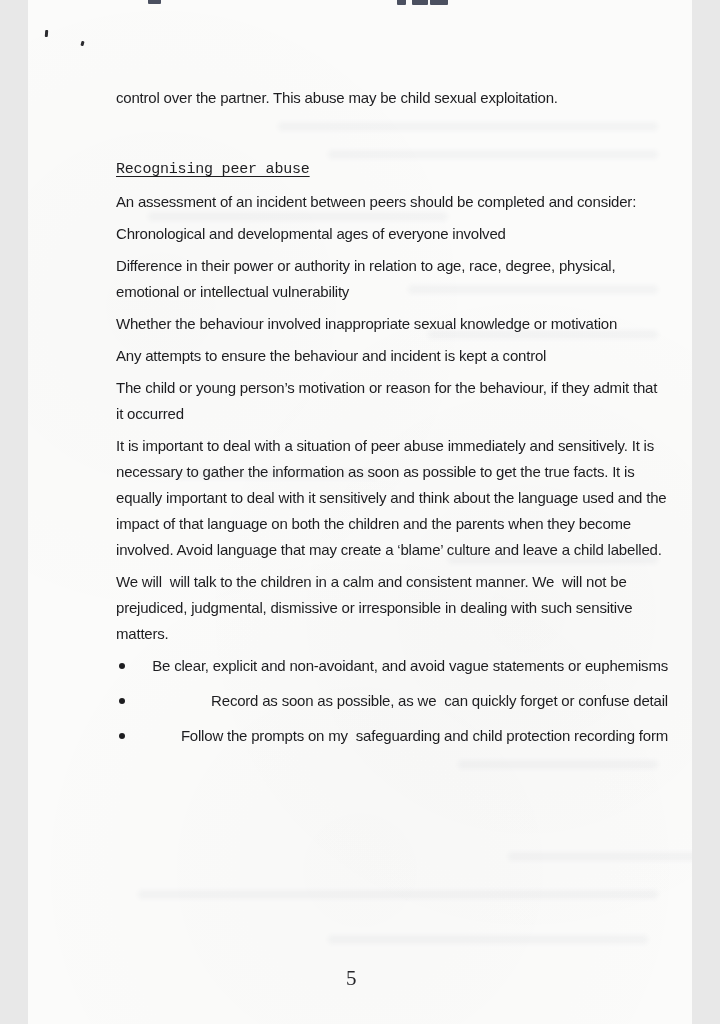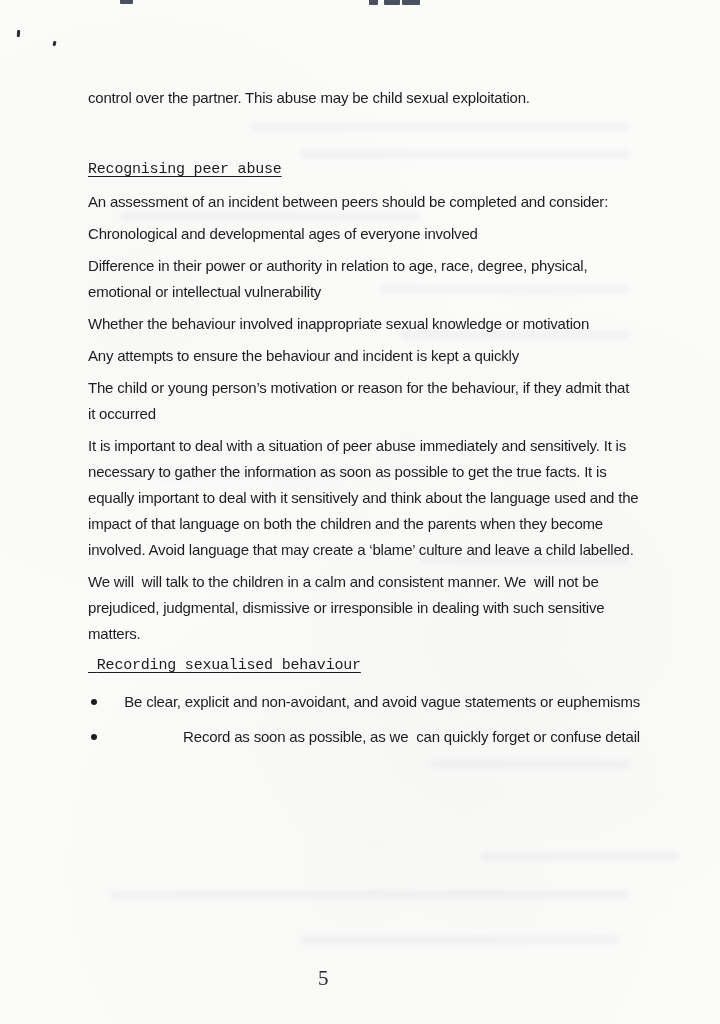--- a/index.html
+++ b/index.html
@@ -1,20 +1,20 @@
 <!DOCTYPE html>
 <html><head>
 <meta charset="utf-8">
 <style>
   html, body { margin: 0; padding: 0; }
   body { background: #e8e8e8; }
 
   .page {
     position: relative;
-    width: 720px;
+    width: 664px;
     height: 1024px;
     margin: 0 auto;
     background:
       radial-gradient(circle at 20% 30%, rgba(0,0,0,0.012), transparent 40%),
       radial-gradient(circle at 75% 60%, rgba(0,0,0,0.015), transparent 45%),
       radial-gradient(circle at 50% 85%, rgba(0,0,0,0.01), transparent 40%),
       #fbfbfa;
     overflow: hidden;
     font-family: "Liberation Sans", sans-serif;
     color: #1d1d20;
@@ -141,35 +141,38 @@
 
     <p class="para txt">control over the partner. This abuse may be child sexual exploitation.</p>
 
     <h2 class="doc-heading heading-recognising txt">Recognising peer abuse</h2>
 
     <p class="para txt">An assessment of an incident between peers should be completed and consider:</p>
 
     <p class="para txt">Chronological and developmental ages of everyone involved</p>
     <p class="para txt">Difference in their power or authority in relation to age, race, degree, physical, emotional or intellectual vulnerability</p>
     <p class="para txt">Whether the behaviour involved inappropriate sexual knowledge or motivation</p>
-    <p class="para txt">Any attempts to ensure the behaviour and incident is kept a quickly</p>
+    <p class="para txt">Any attempts to ensure the behaviour and incident is kept a control</p>
     <p class="para txt">The child or young person’s motivation or reason for the behaviour, if they admit that it occurred</p>
 
     <p class="para txt">It is important to deal with a situation of peer abuse immediately and sensitively. It is necessary to gather the information as soon as possible to get the true facts. It is equally important to deal with it sensitively and think about the language used and the impact of that language on both the children and the parents when they become involved. Avoid language that may create a ‘blame’ culture and leave a child labelled.</p>
 
     <p class="para txt">We will  will talk to the children in a calm and consistent manner. We  will not be prejudiced, judgmental, dismissive or irresponsible in dealing with such sensitive matters.</p>
 
-    <h2 class="doc-heading heading-recording txt"> Recording sexualised behaviour</h2>
 
     <div class="bullet-item">
       <span class="bullet-dot"></span>
       <span class="bullet-text txt">Be clear, explicit and non-avoidant, and avoid vague statements or euphemisms</span>
     </div>
     <div class="bullet-item">
       <span class="bullet-dot"></span>
       <span class="bullet-text txt">Record as soon as possible, as we  can quickly forget or confuse detail</span>
     </div>
+    <div class="bullet-item">
+      <span class="bullet-dot"></span>
+      <span class="bullet-text txt">Follow the prompts on my  safeguarding and child protection recording form</span>
+    </div>
 
   </div>
 
   <div class="page-number txt">5</div>
 
 </div>
 
 </body></html>

